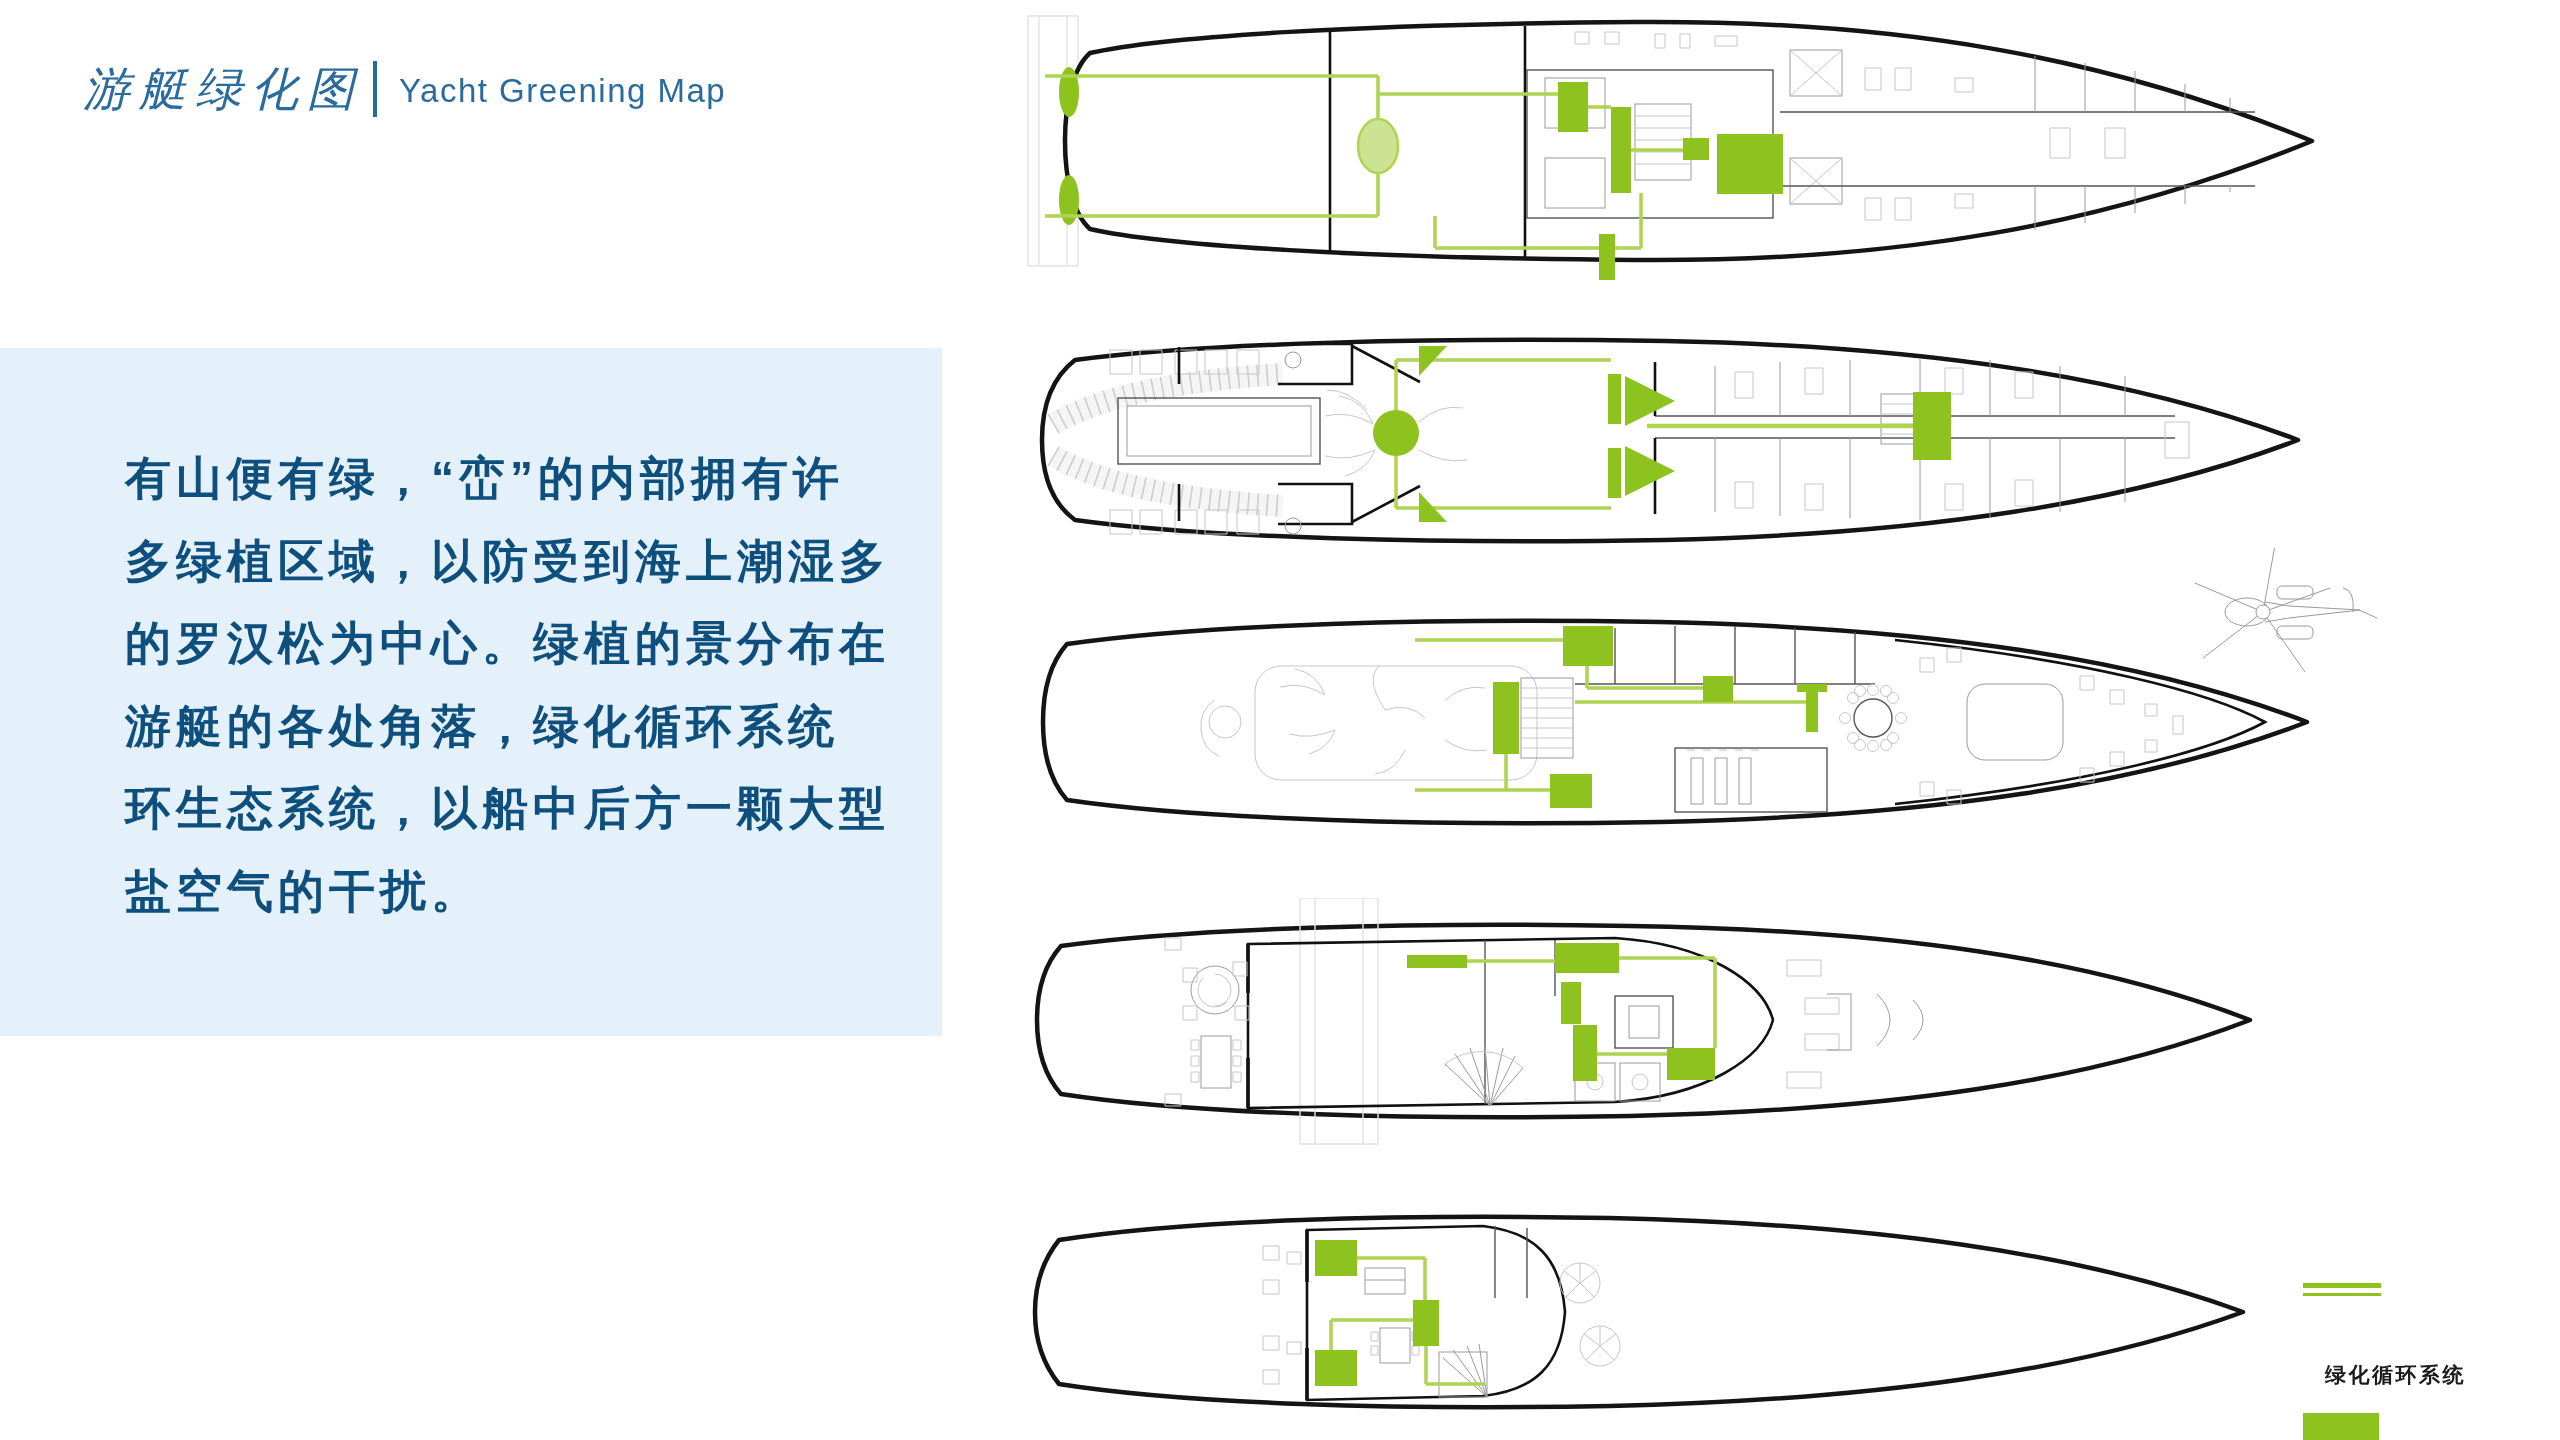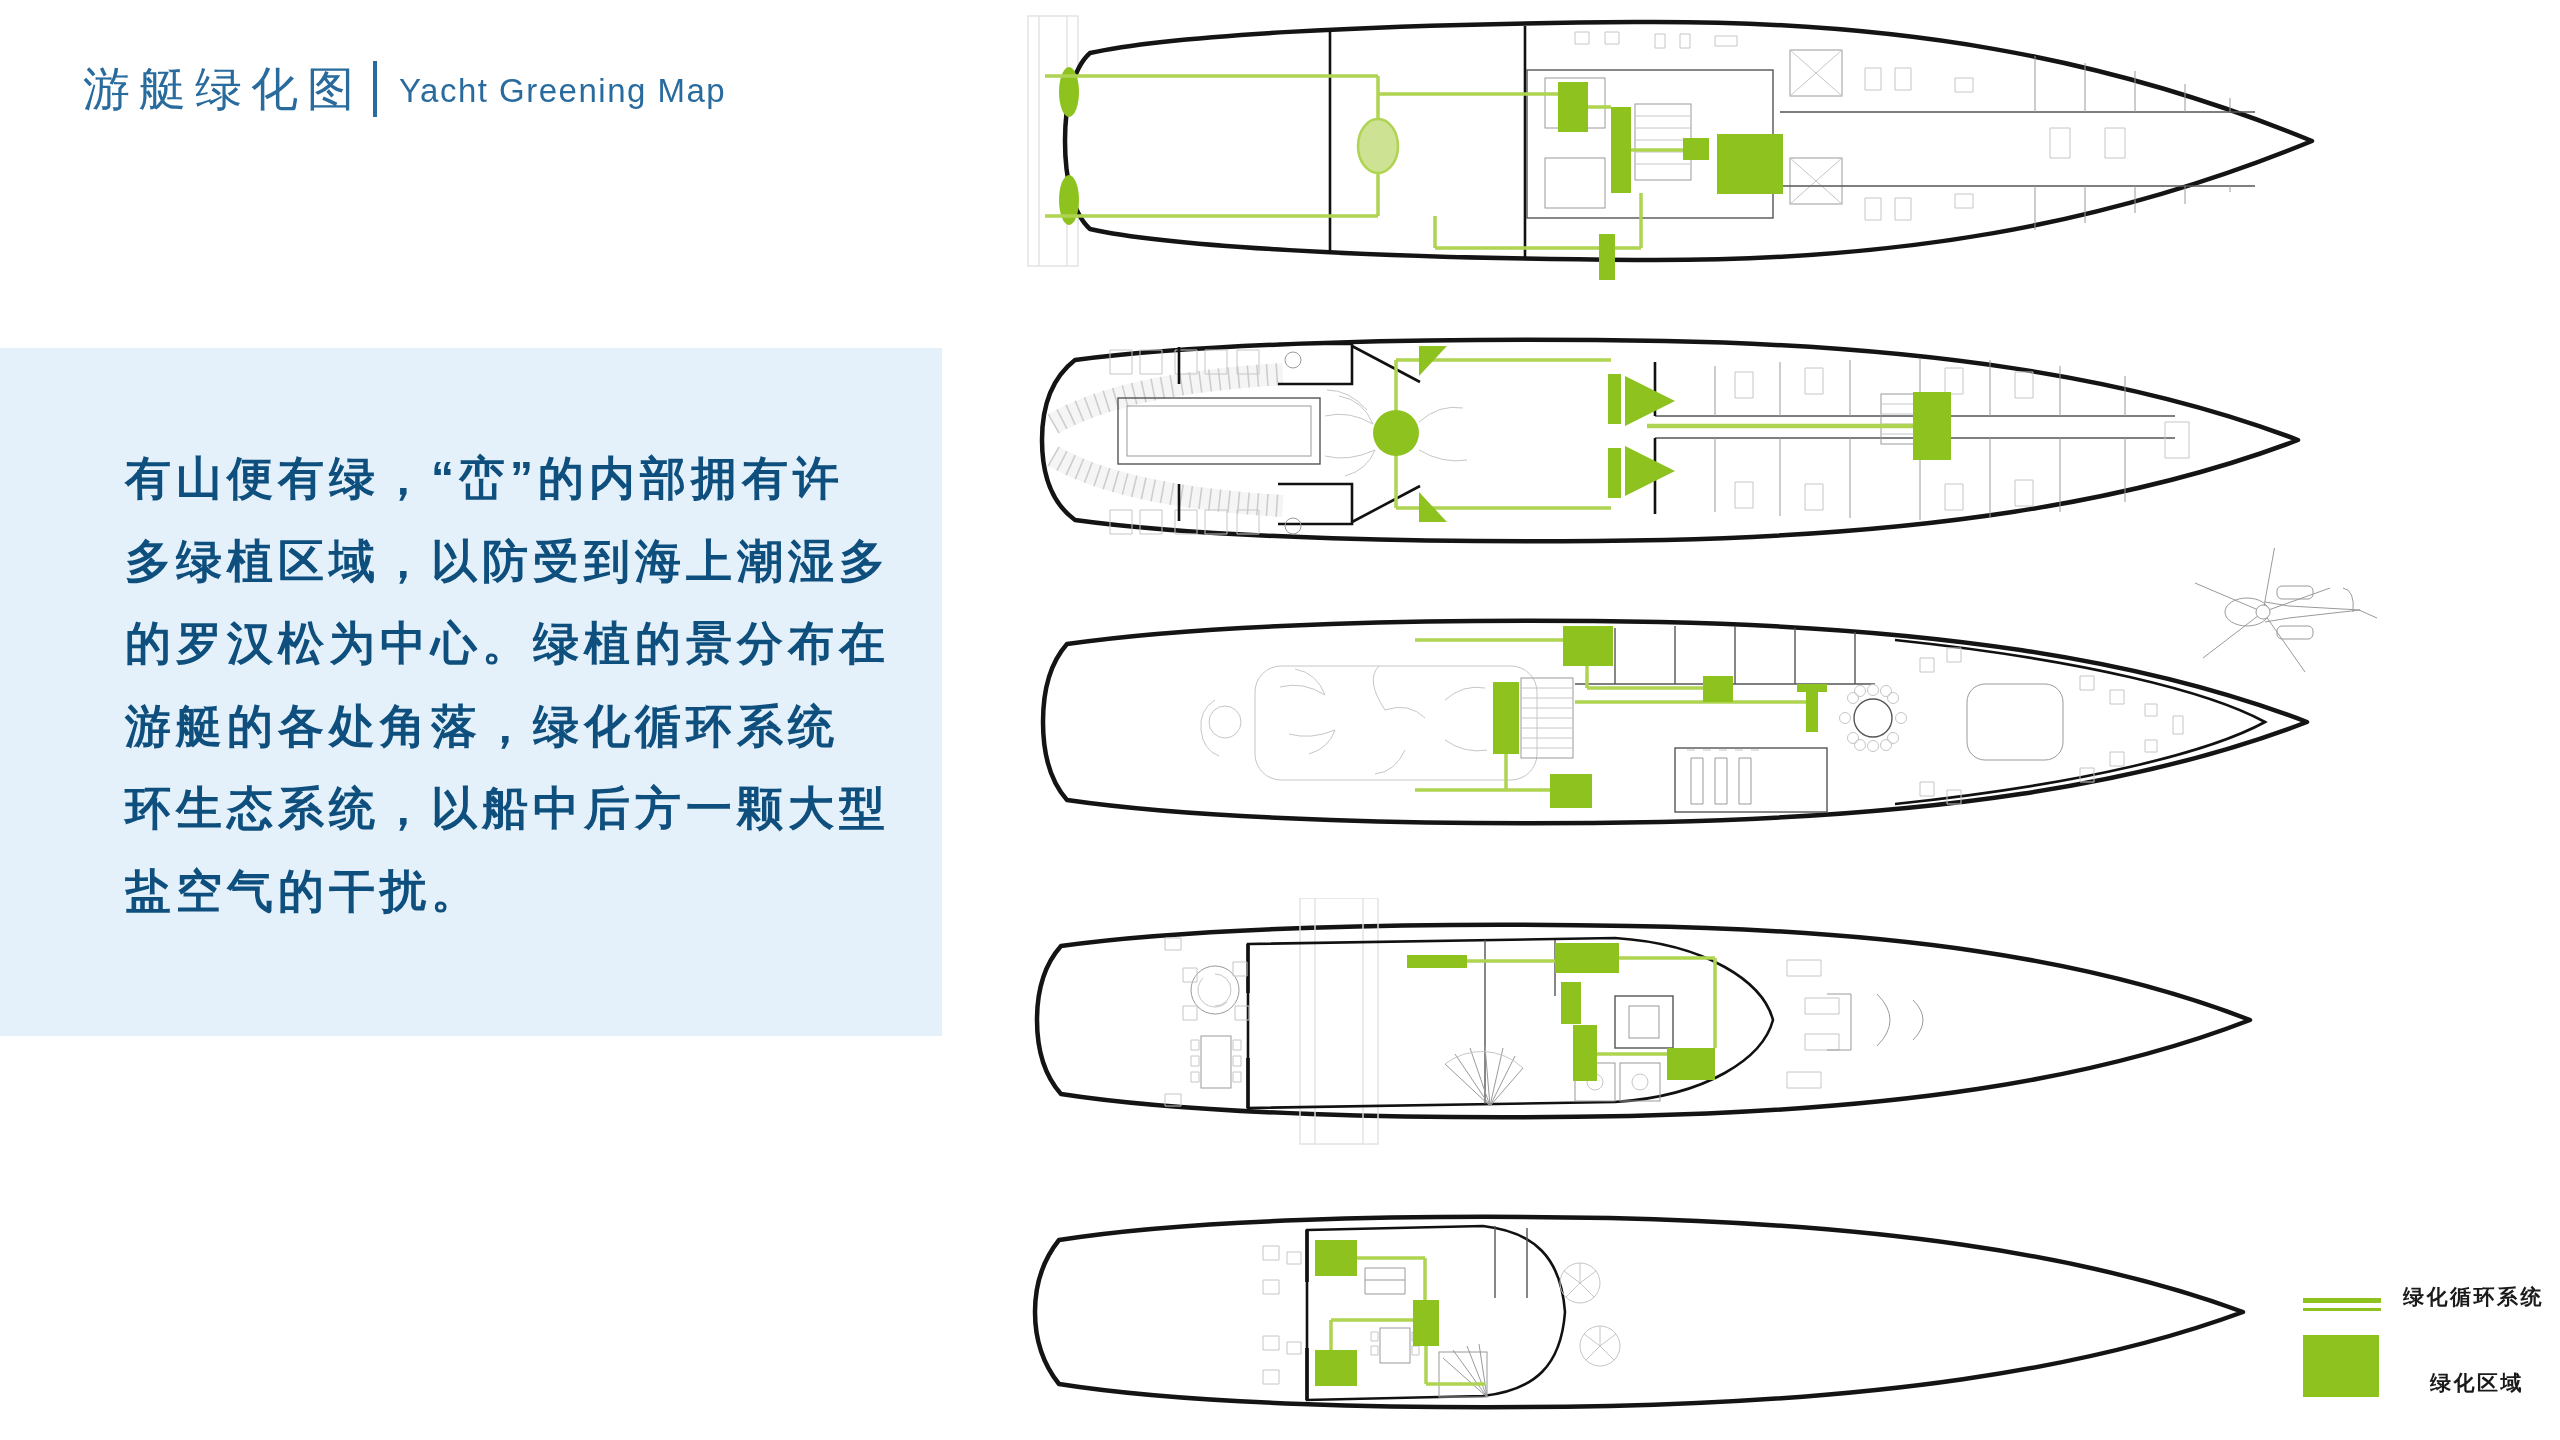--- a/index.html
+++ b/index.html
@@ -6,21 +6,21 @@
     --title_blue:#2A6B9E; --paragraph_blue:#0E4F7E; --panel_bg:#E4F1FB;
     --green_area:#8DC21F; --green_line:#AFD452; --green_light:#CDE293;
     --hull_black:#141414; --legend_text:#1A1A1A;
   }
   html,body{margin:0;padding:0;background:#fff;}
   body{font-family:"Liberation Sans","DejaVu Sans",sans-serif;}
   .stage{position:relative;width:2560px;height:1440px;background:#fff;overflow:hidden;}
 
   
   .header{position:absolute;left:83px;top:54px;height:70px;display:flex;align-items:center;}
-  .title-zh{font-size:47px;font-weight:500;color:var(--title_blue);letter-spacing:9px;margin:0;white-space:nowrap;}
+  .title-zh{font-size:47px;font-weight:500;color:var(--title_blue);letter-spacing:9px;margin:0;white-space:nowrap;font-style:italic;}
   .title-divider{width:4px;height:56px;background:var(--title_blue);margin:0 22px 0 10px;}
   .title-en{font-size:33px;font-weight:500;color:var(--title_blue);letter-spacing:1.5px;white-space:nowrap;padding-top:4px;}
 
   
   .panel{position:absolute;left:0;top:348px;width:942px;height:688px;background:var(--panel_bg);}
   .paragraph{position:absolute;left:125px;top:437px;width:800px;color:var(--paragraph_blue);
              font-size:46px;font-weight:600;letter-spacing:5px;line-height:82.5px;white-space:nowrap;}
 
   
   svg.deck{position:absolute;}
@@ -32,21 +32,21 @@
   .g3{fill:none;stroke:#c6c6c6;stroke-width:1;}
   .g4{fill:none;stroke:#e2e2e2;stroke-width:1.4;}
   .ga{fill:var(--green_area);stroke:none;}
   .gl{fill:none;stroke:var(--green_line);stroke-width:3.5;}
   .gl4{fill:none;stroke:var(--green_line);stroke-width:4.5;}
   .band{fill:none;stroke:#f5f5f5;stroke-width:22;}
   .tick{fill:none;stroke:#cdcdcd;stroke-width:22;stroke-dasharray:1.6 8;}
 
   
   .legend{position:absolute;left:2303px;top:1283px;}
-  .lg-row{display:flex;align-items:flex-end;}
+  .lg-row{display:flex;align-items:flex-start;flex-direction:column;}
   .lg-row + .lg-row{margin-top:24px;gap:27px;}
   .lg-symwrap{width:78px;flex:0 0 78px;}
   .lg-line{width:78px;height:5px;border-top:5px solid var(--green_area);border-bottom:3px solid var(--green_area);background:#fff;}
   .lg-square{width:76px;height:62px;background:var(--green_area);}
   .lg-label{margin-left:22px;font-size:21px;font-weight:600;color:var(--legend_text);letter-spacing:2.5px;white-space:nowrap;}
 </style>
 </head>
 <body>
 
 <div class="stage">

